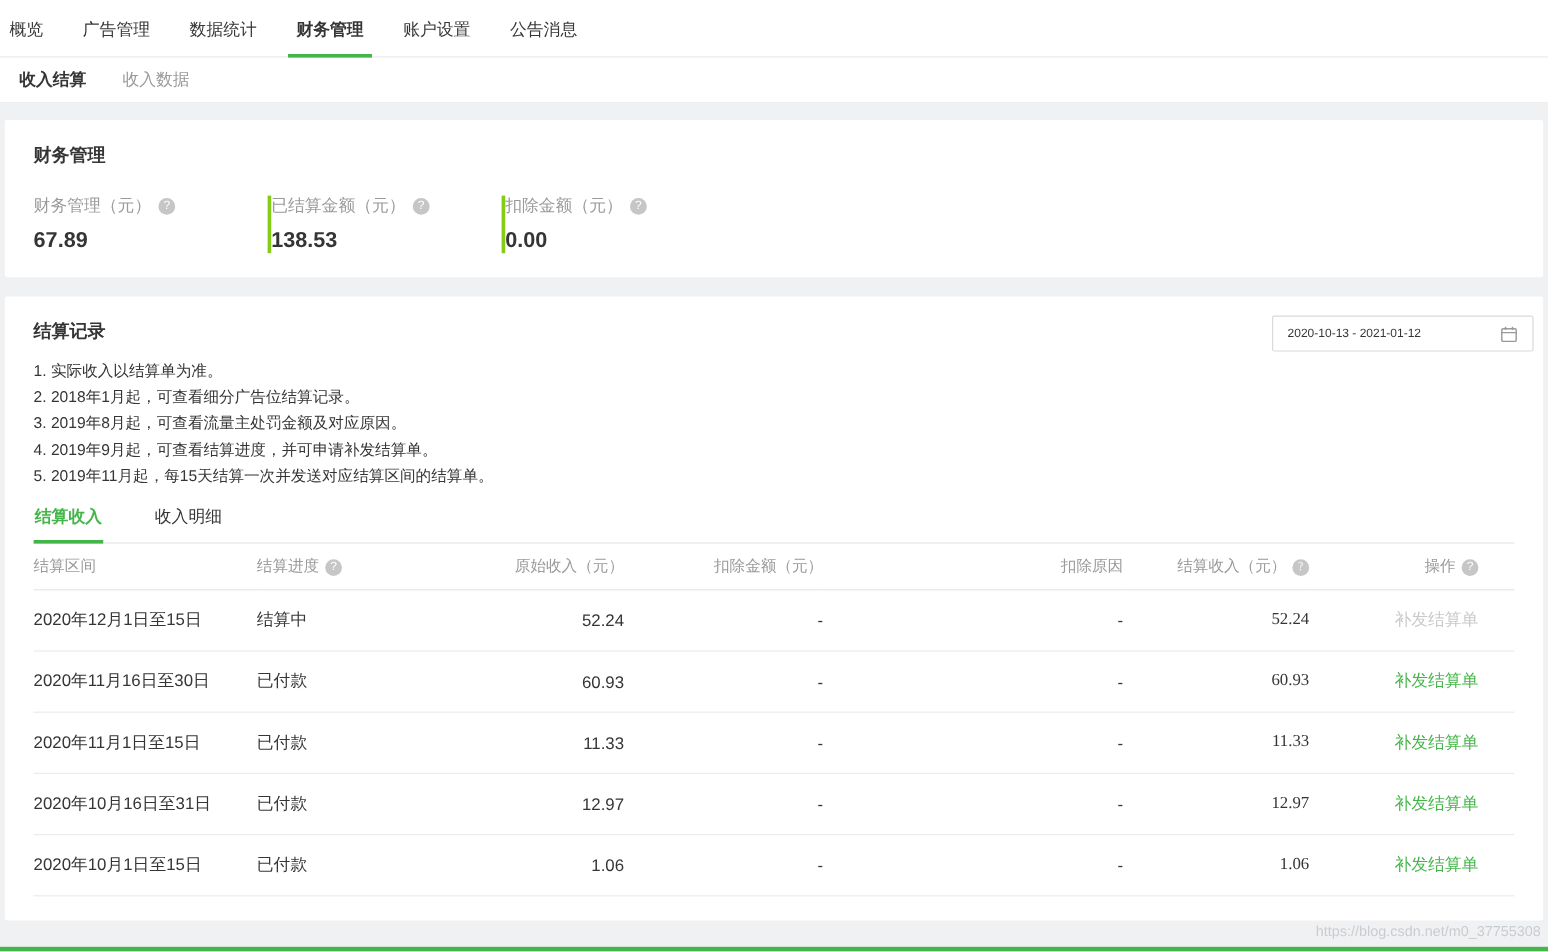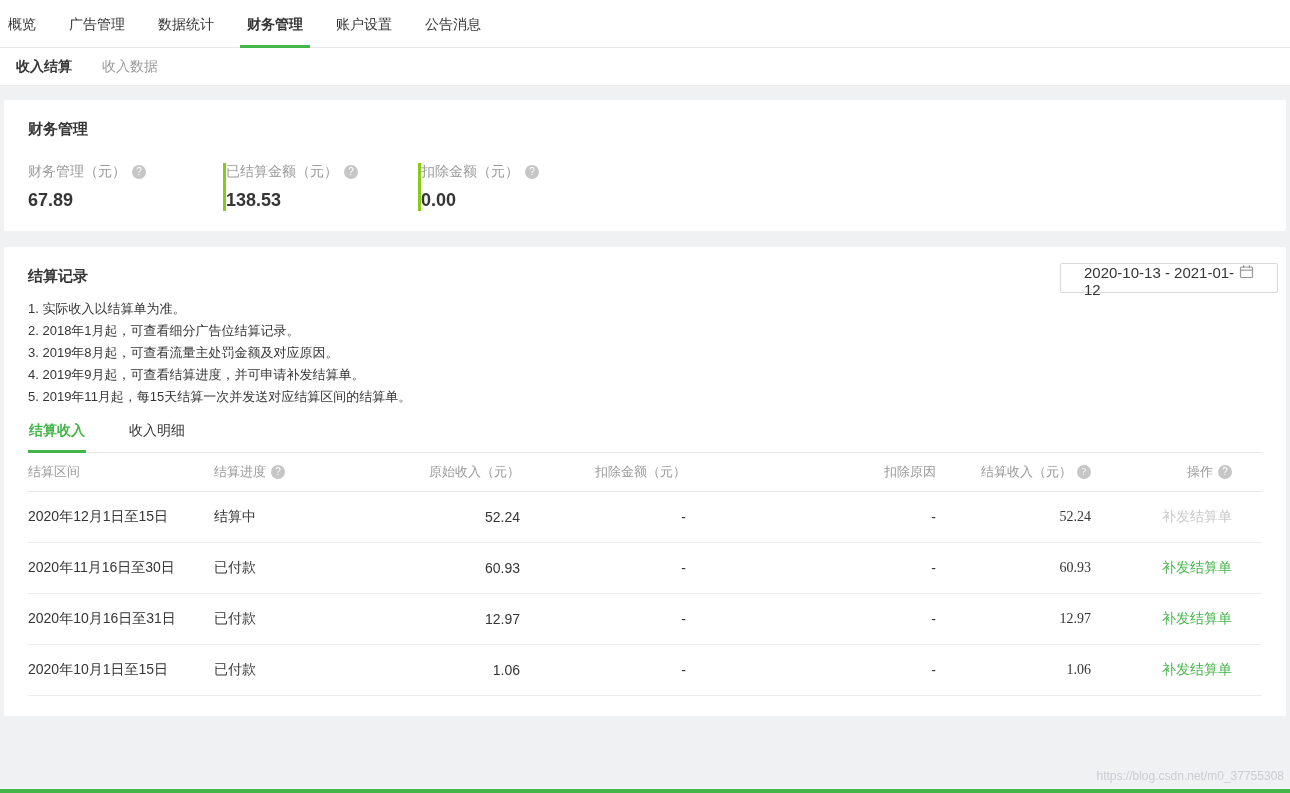--- a/index.html
+++ b/index.html
@@ -62,22 +62,22 @@
     vertical-align: 1px;
   }
   th .help { margin-left: 5px; }
 
   
   .datepicker {
     position: absolute; top: 16px; right: 8px;
     width: 218px; height: 30px;
     border: 1px solid #d9d9d9; border-radius: 2px;
     background: #fff; cursor: pointer;
-    display: flex; align-items: flex-start; justify-content: space-between;
-    padding: 0 23px; font-size: 15px; color: #353535;
+    display: flex; align-items: center; justify-content: space-between;
+    padding: 0 12px; font-size: 10px; color: #353535;
   }
   .notes { list-style: none; margin-top: 12px; }
   .notes li { font-size: 13px; color: #353535; line-height: 22px; }
 
   .tabs { display: flex; margin-top: 14px; border-bottom: 1px solid #e7e7e7; gap: 12px; }
   .tab {
     font-size: 14px; color: #353535; cursor: pointer;
     margin-right: 30px; padding: 0 1px 12px 1px; position: relative;
   }
   .tab.active { color: #44b549; font-weight: bold; }
@@ -216,20 +216,29 @@
           <tr class="data-row">
         <td class="c1">2020年11月16日至30日</td>
         <td class="c2">已付款</td>
         <td class="c3">60.93</td>
         <td class="c4">-</td>
         <td class="c5">-</td>
         <td class="c6">60.93</td>
         <td class="c7"><a class="action">补发结算单</a></td>
       </tr>
           <tr class="data-row">
+        <td class="c1">2020年11月1日至15日</td>
+        <td class="c2">已付款</td>
+        <td class="c3">11.33</td>
+        <td class="c4">-</td>
+        <td class="c5">-</td>
+        <td class="c6">11.33</td>
+        <td class="c7"><a class="action">补发结算单</a></td>
+      </tr>
+          <tr class="data-row">
         <td class="c1">2020年10月16日至31日</td>
         <td class="c2">已付款</td>
         <td class="c3">12.97</td>
         <td class="c4">-</td>
         <td class="c5">-</td>
         <td class="c6">12.97</td>
         <td class="c7"><a class="action">补发结算单</a></td>
       </tr>
           <tr class="data-row">
         <td class="c1">2020年10月1日至15日</td>

